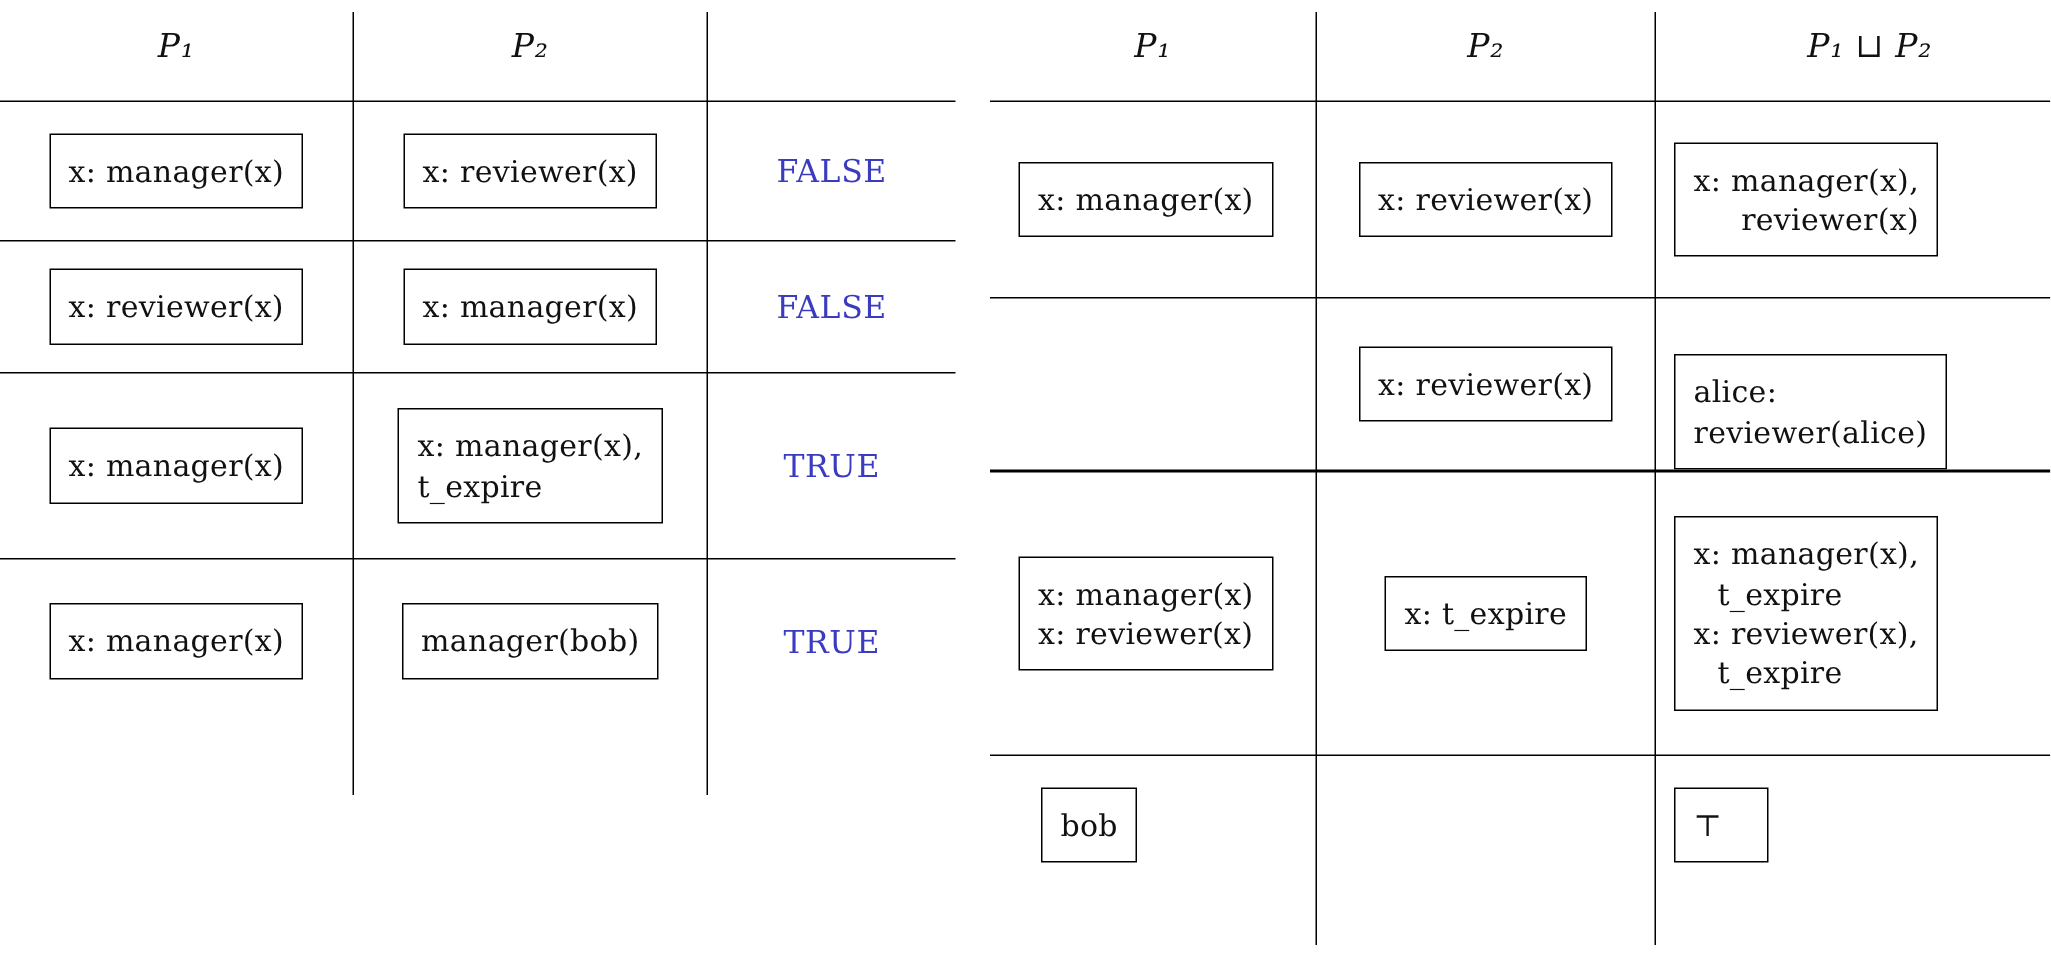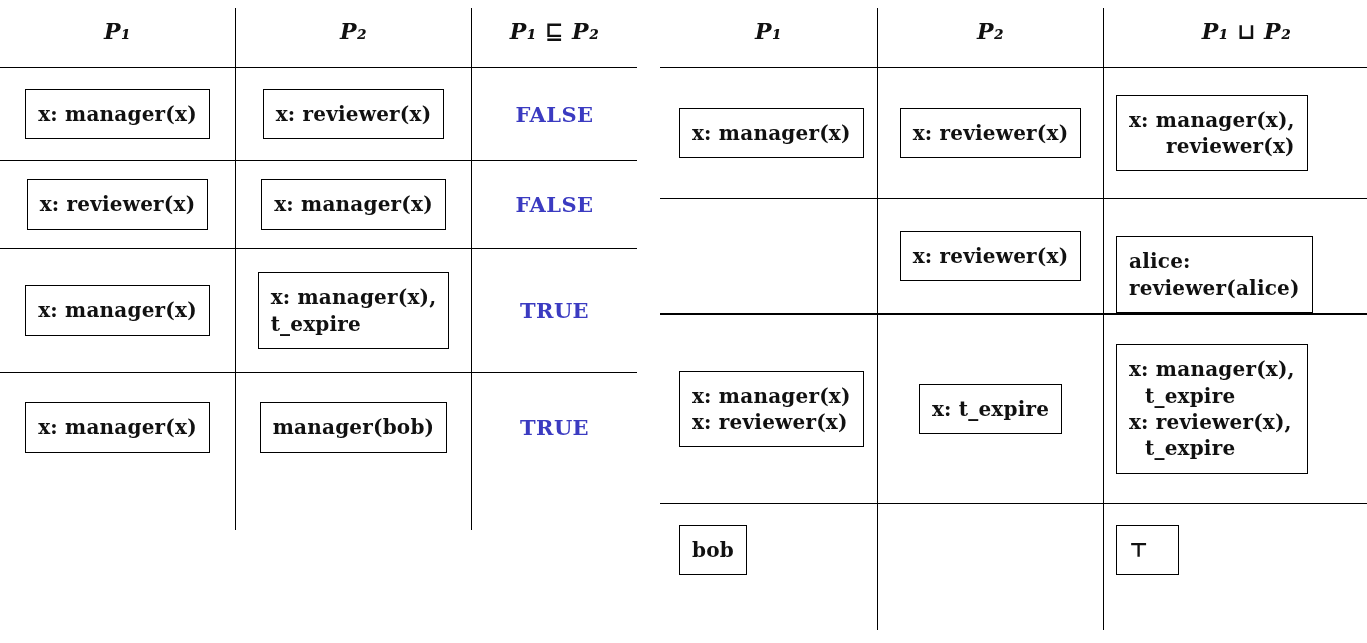--- a/index.html
+++ b/index.html
@@ -19,21 +19,20 @@
   .vline { position: absolute; width: 1px; background: #000; }
   .hline { position: absolute; height: 1px; background: #000; }
   .hline.thick { height: 2px; }
 
   .cell {
     position: absolute;
     display: flex;
     align-items: center;
     justify-content: center;
     box-sizing: border-box;
-    font-weight: bold;
   }
   .cell.start { justify-content: flex-start; }
 
   .hdr {
     font-style: italic;
     font-size: 22px;
     letter-spacing: 0.5px;
   }
 
   .box {
@@ -68,23 +67,20 @@
     <div class="hline" style="left:0; top:160px; width:637px;"></div>
     <div class="hline" style="left:0; top:248px; width:637px;"></div>
     <div class="hline" style="left:0; top:372px; width:637px;"></div>
 
     <div class="cell hdr" style="left:0;     top:0; width:235px; height:62px;">
       <span>P₁</span>
     </div>
     <div class="cell hdr" style="left:236px; top:0; width:235px; height:62px;">
       <span>P₂</span>
     </div>
-    <div class="cell hdr" style="left:472px; top:0; width:165px; height:62px;">
-      <span>P₁ ⊑ P₂</span>
-    </div>
 
     <div class="cell" style="left:0; top:68px; width:235px; height:92px;">
       <div class="box">
         <div class="ln">x: manager(x)</div>
       </div>
     </div>
     <div class="cell" style="left:236px; top:68px; width:235px; height:92px;">
       <div class="box">
         <div class="ln">x: reviewer(x)</div>
       </div>
@@ -198,21 +194,21 @@
     </div>
     <div class="cell start" style="left:444px; top:316px; width:263px; height:186px; padding-left:12px;">
       <div class="box">
         <div class="ln">x: manager(x),</div>
         <div class="ln ind">t_expire</div>
         <div class="ln">x: reviewer(x),</div>
         <div class="ln ind">t_expire</div>
       </div>
     </div>
 
-    <div class="cell start" style="left:0; top:504px; width:217px; height:92px; padding-left:19px;">
+    <div class="cell start" style="left:15px; top:504px; width:217px; height:92px; padding-left:19px;">
       <div class="box">
         <div class="ln">bob</div>
       </div>
     </div>
     <div class="cell start" style="left:444px; top:504px; width:263px; height:92px; padding-left:12px;">
       <div class="box top-box">
         <div class="ln">⊤</div>
       </div>
     </div>
   </section>

